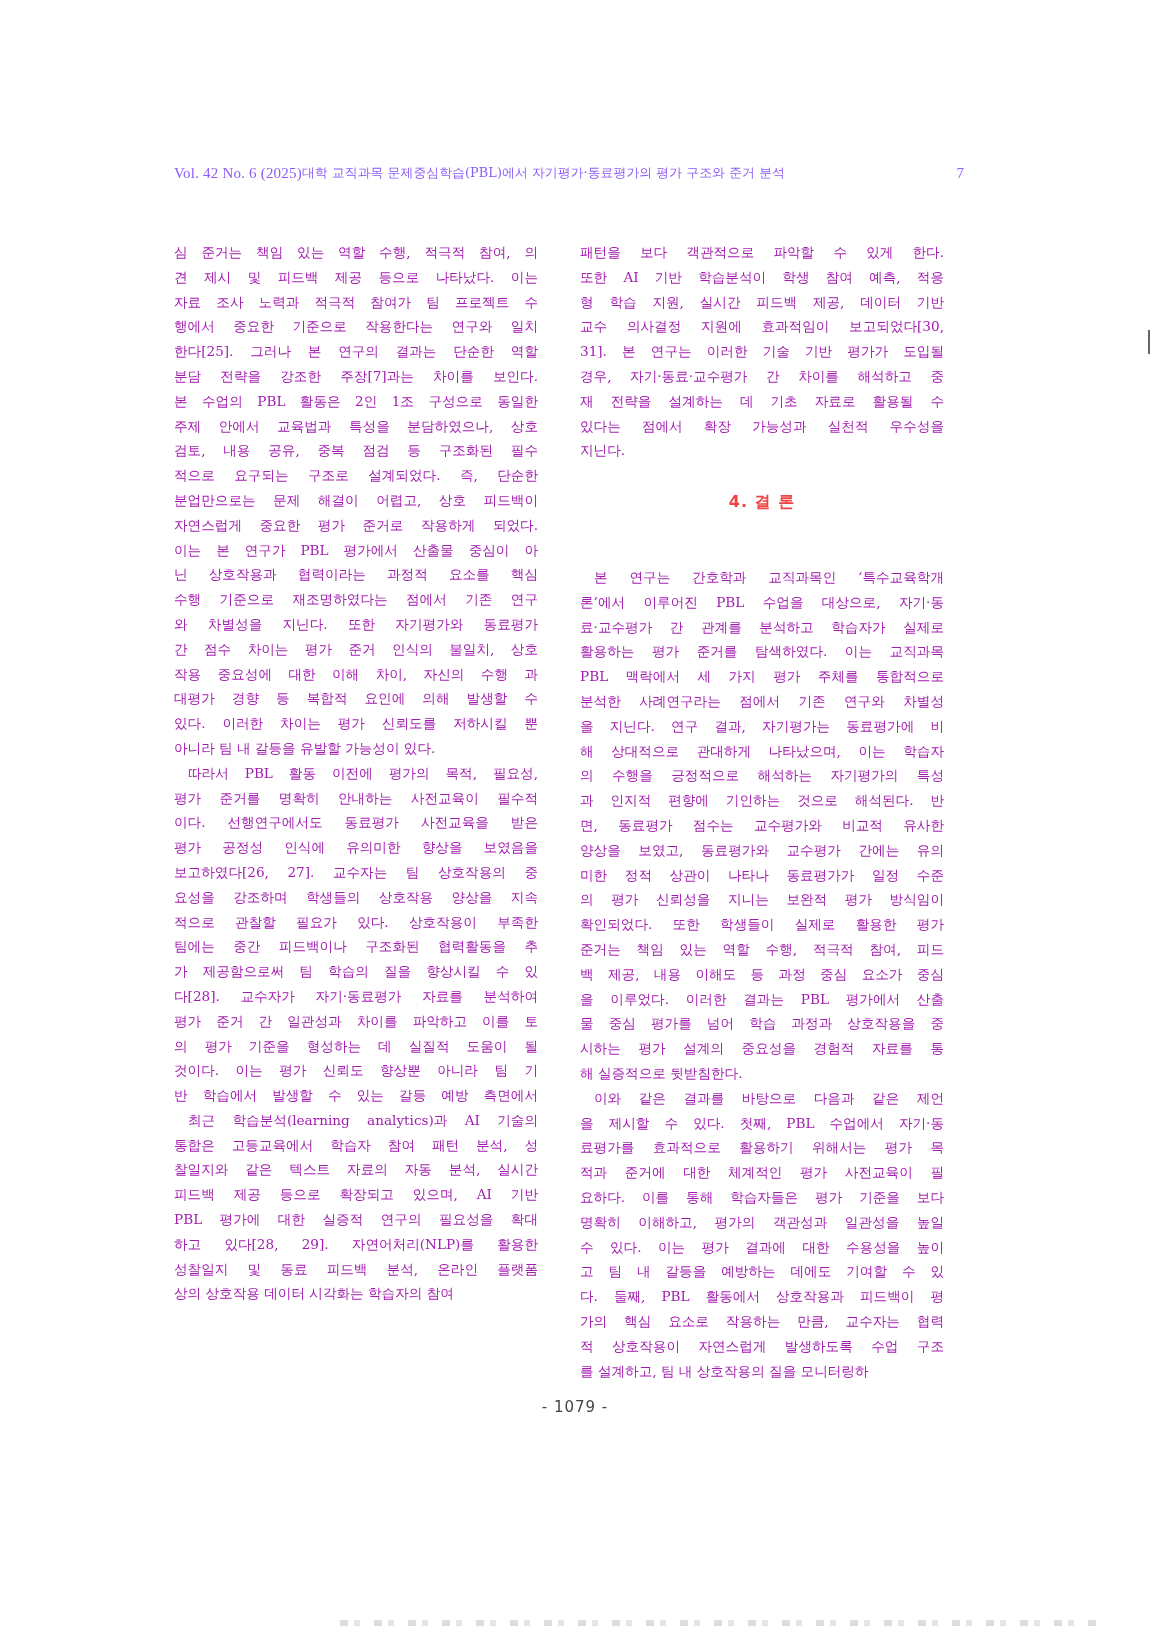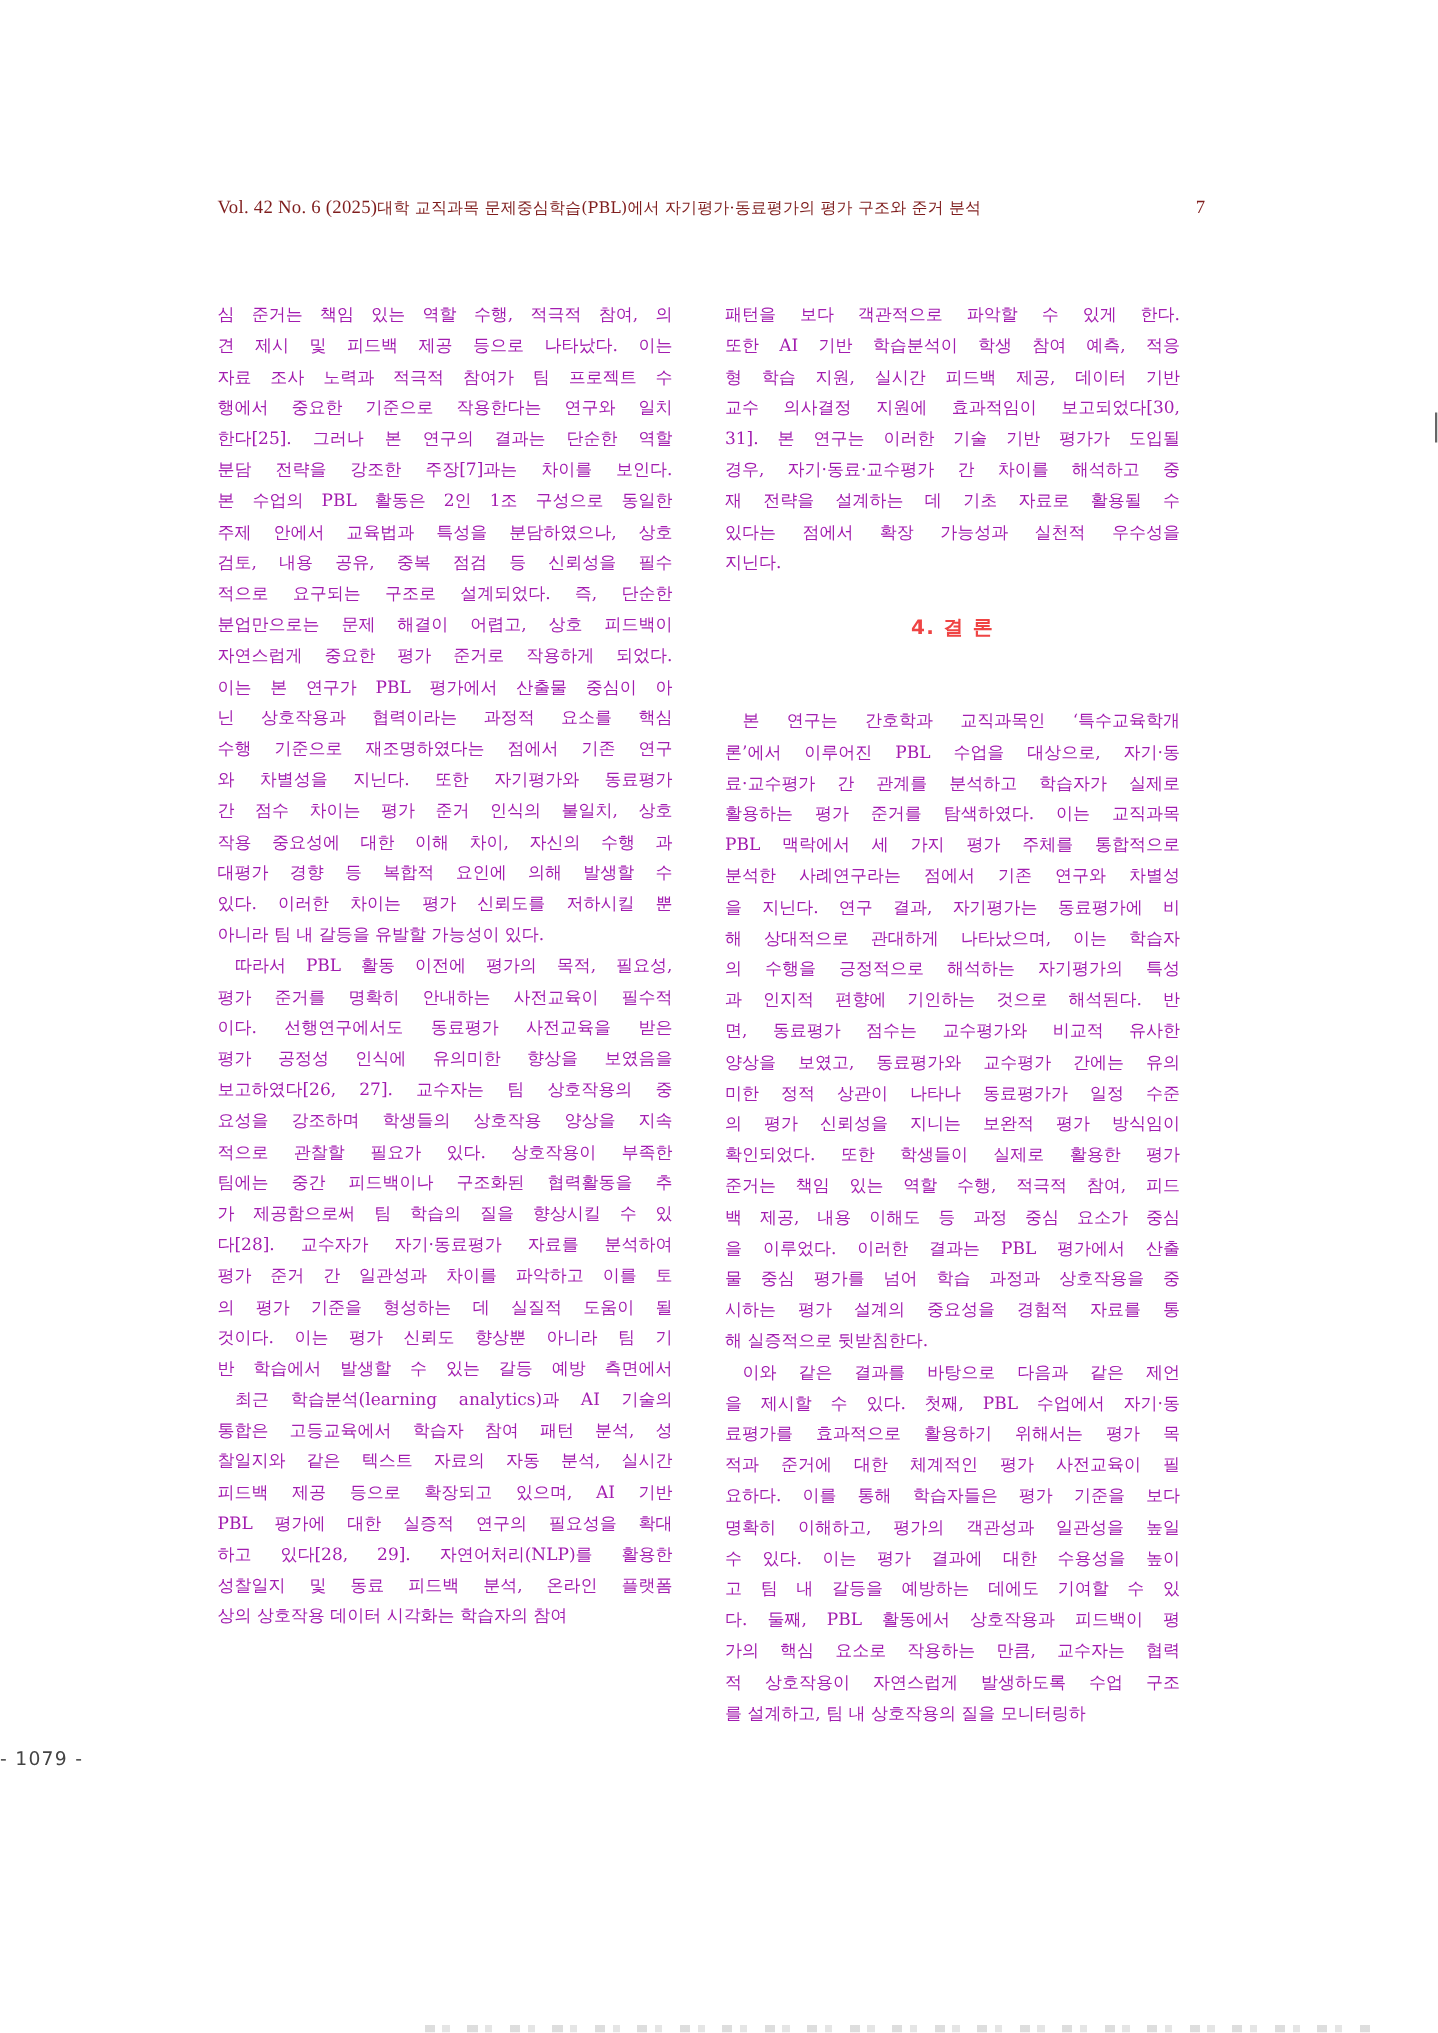--- a/index.html
+++ b/index.html
@@ -22,23 +22,23 @@
       width: 1150px;
       height: 1626px;
     }
     .running-header {
       position: absolute;
       left: 174px;
       top: 158px;
       width: 790px;
       height: 24px;
       display: flex;
-      align-items: flex-start;
+      align-items: flex-end;
       font-size: 13.5px;
-      color: #7f1d1d;
+      color: #8b5cf6;
       white-space: nowrap;
     }
     .running-header .vol {
       font-family: "Liberation Serif", "DejaVu Serif", serif;
       font-size: 15px;
       letter-spacing: 0.2px;
     }
     .running-header .title {
       font-size: 12.8px;
       letter-spacing: 0.1px;
@@ -88,20 +88,21 @@
     }
     .right-lower {
       top: 541px;
       margin-top: 24px;
     }
     .footer-page-number {
       position: absolute;
       left: 0;
       width: 1150px;
       top: 1398px;
+      text-align: center;
       font-family: "DejaVu Sans", "Liberation Sans", sans-serif;
       font-size: 15px;
       color: #444;
       letter-spacing: 1px;
     }
     .edge-mark {
       position: absolute;
       left: 1148px;
       top: 330px;
       width: 2px;
@@ -131,21 +132,21 @@
 
   <div class="column left" id="left-col">
       <span class="line">심 준거는 책임 있는 역할 수행, 적극적 참여, 의</span>
       <span class="line">견 제시 및 피드백 제공 등으로 나타났다. 이는</span>
       <span class="line">자료 조사 노력과 적극적 참여가 팀 프로젝트 수</span>
       <span class="line">행에서 중요한 기준으로 작용한다는 연구와 일치</span>
       <span class="line">한다[25]. 그러나 본 연구의 결과는 단순한 역할</span>
       <span class="line">분담 전략을 강조한 주장[7]과는 차이를 보인다.</span>
       <span class="line">본 수업의 PBL 활동은 2인 1조 구성으로 동일한</span>
       <span class="line">주제 안에서 교육법과 특성을 분담하였으나, 상호</span>
-      <span class="line">검토, 내용 공유, 중복 점검 등 신뢰성을 필수</span>
+      <span class="line">검토, 내용 공유, 중복 점검 등 구조화된 필수</span>
       <span class="line">적으로 요구되는 구조로 설계되었다. 즉, 단순한</span>
       <span class="line">분업만으로는 문제 해결이 어렵고, 상호 피드백이</span>
       <span class="line">자연스럽게 중요한 평가 준거로 작용하게 되었다.</span>
       <span class="line">이는 본 연구가 PBL 평가에서 산출물 중심이 아</span>
       <span class="line">닌 상호작용과 협력이라는 과정적 요소를 핵심</span>
       <span class="line">수행 기준으로 재조명하였다는 점에서 기존 연구</span>
       <span class="line">와 차별성을 지닌다. 또한 자기평가와 동료평가</span>
       <span class="line">간 점수 차이는 평가 준거 인식의 불일치, 상호</span>
       <span class="line">작용 중요성에 대한 이해 차이, 자신의 수행 과</span>
       <span class="line">대평가 경향 등 복합적 요인에 의해 발생할 수</span>

